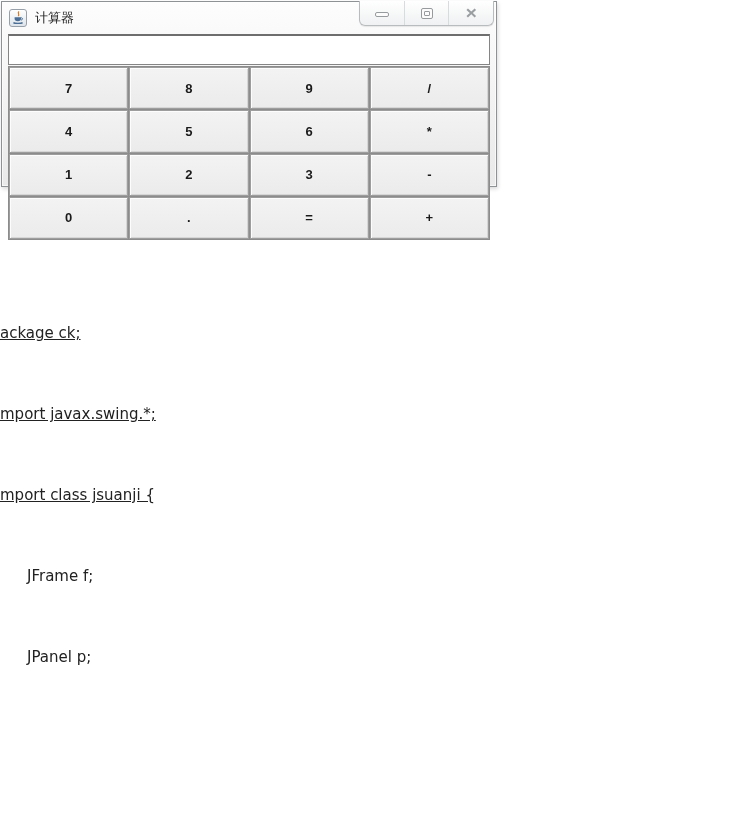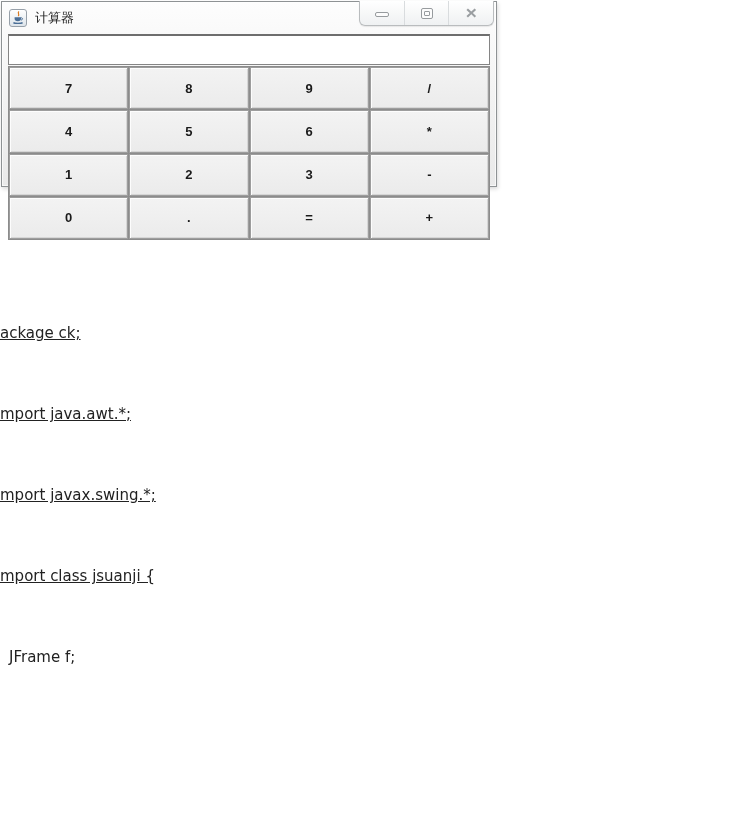--- a/index.html
+++ b/index.html
@@ -65,21 +65,21 @@
     font-size:13px; font-weight:600; color:#1a1a1a; cursor:pointer; padding:0;
   }
 
   
   .code {
     position:absolute; left:1px; top:266px; width:736px;
     font-family:"DejaVu Sans", sans-serif; font-size:15px; line-height:27px;
     color:#222; white-space:pre;
   }
   .ind0 { padding-left:0; margin-left:-1px;text-decoration:underline; }
-  .ind1 { padding-left:8px; }
+  .ind1 { padding-left:26px; }
 </style>
 </head>
 <body>
 
 <div class="window">
   <div class="titlebar">
     <span class="app-icon-box">
       <svg width="13" height="14" viewBox="0 0 13 14">
         <path d="M7 0.6 C4.8 2.2 8.2 3.2 6.2 5.2" stroke="#d97a20" stroke-width="1.2" fill="none"></path>
         <path d="M2.6 6.2 h6.4 v1.6 a3.2 2.4 0 0 1 -6.4 0 z" fill="#4a6e96"></path>
@@ -121,24 +121,24 @@
       <button class="btn">0</button>
       <button class="btn">.</button>
       <button class="btn">=</button>
       <button class="btn">+</button>
     </div>
   </div>
 </div>
 
 <div class="code">
   <div class="ind0">ackage ck;</div>
-  <div class="ind0">mport java.awt.*;</div>
   <div class="ind0">mport javax.swing.*;</div>
   <div class="ind0">mport class jsuanji {</div>
   <div class="ind1">JFrame f;</div>
+  <div class="ind1">JPanel p;</div>
   
   
   
   
   
   
   
   
   
   

